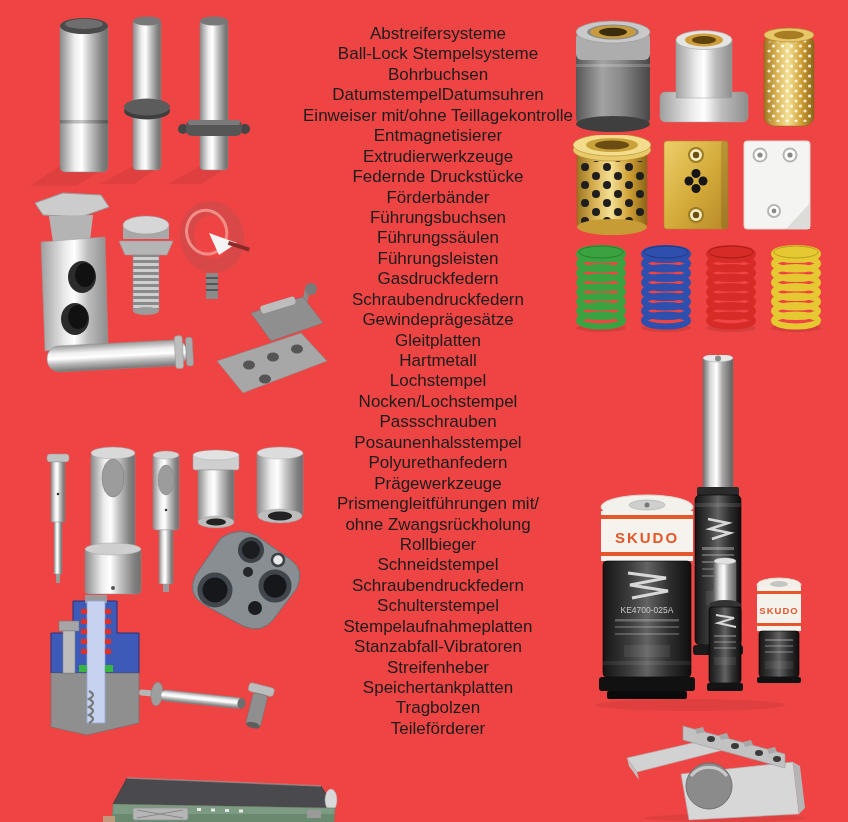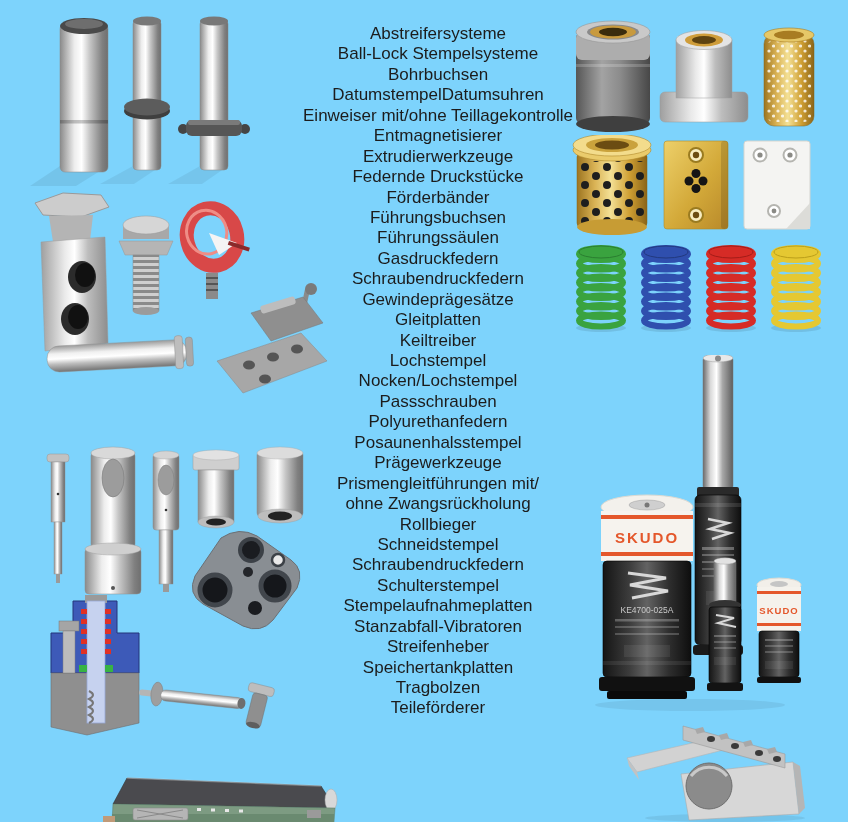--- a/index.html
+++ b/index.html
@@ -1,16 +1,16 @@
 <!DOCTYPE html>
 <html><head>
 <meta charset="utf-8">
 <style>
   html,body{margin:0;padding:0;background:#ffffff;}
-  #canvas{position:relative;width:848px;height:822px;background:#7dd3fc;overflow:hidden;
+  #canvas{position:relative;width:848px;height:822px;background:#ef4444;overflow:hidden;
           font-family:"Liberation Sans", sans-serif;}
   #category-list{position:absolute;left:268px;top:24px;width:340px;text-align:center;
                  font-size:17px;line-height:20.45px;color:#1c1c1c;white-space:nowrap;}
   .cat-line{height:20.45px;}
   .img{position:absolute;}
   #img-pillars{left:30px;top:8px;}
   #img-hardware{left:5px;top:185px;}
   #img-punches{left:25px;top:438px;}
   #img-section{left:45px;top:595px;}
   #img-conveyor{left:85px;top:772px;}
@@ -103,30 +103,31 @@
       <div class="cat-line">Ball-Lock Stempelsysteme</div>
       <div class="cat-line">Bohrbuchsen</div>
       <div class="cat-line">DatumstempelDatumsuhren</div>
       <div class="cat-line">Einweiser mit/ohne Teillagekontrolle</div>
       <div class="cat-line">Entmagnetisierer</div>
       <div class="cat-line">Extrudierwerkzeuge</div>
       <div class="cat-line">Federnde Druckstücke</div>
       <div class="cat-line">Förderbänder</div>
       <div class="cat-line">Führungsbuchsen</div>
       <div class="cat-line">Führungssäulen</div>
+      <div class="cat-line">Führungsleisten</div>
       <div class="cat-line">Gasdruckfedern</div>
       <div class="cat-line">Schraubendruckfedern</div>
       <div class="cat-line">Gewindeprägesätze</div>
       <div class="cat-line">Gleitplatten</div>
-      <div class="cat-line">Keiltreiber</div>
+      <div class="cat-line">Hartmetall</div>
       <div class="cat-line">Lochstempel</div>
       <div class="cat-line">Nocken/Lochstempel</div>
       <div class="cat-line">Passschrauben</div>
+      <div class="cat-line">Posaunenhalsstempel</div>
       <div class="cat-line">Polyurethanfedern</div>
-      <div class="cat-line">Posaunenhalsstempel</div>
       <div class="cat-line">Prägewerkzeuge</div>
       <div class="cat-line">Prismengleitführungen mit/</div>
       <div class="cat-line">ohne Zwangsrückholung</div>
       <div class="cat-line">Rollbieger</div>
       <div class="cat-line">Schneidstempel</div>
       <div class="cat-line">Schraubendruckfedern</div>
       <div class="cat-line">Schulterstempel</div>
       <div class="cat-line">Stempelaufnahmeplatten</div>
       <div class="cat-line">Stanzabfall-Vibratoren</div>
       <div class="cat-line">Streifenheber</div>

